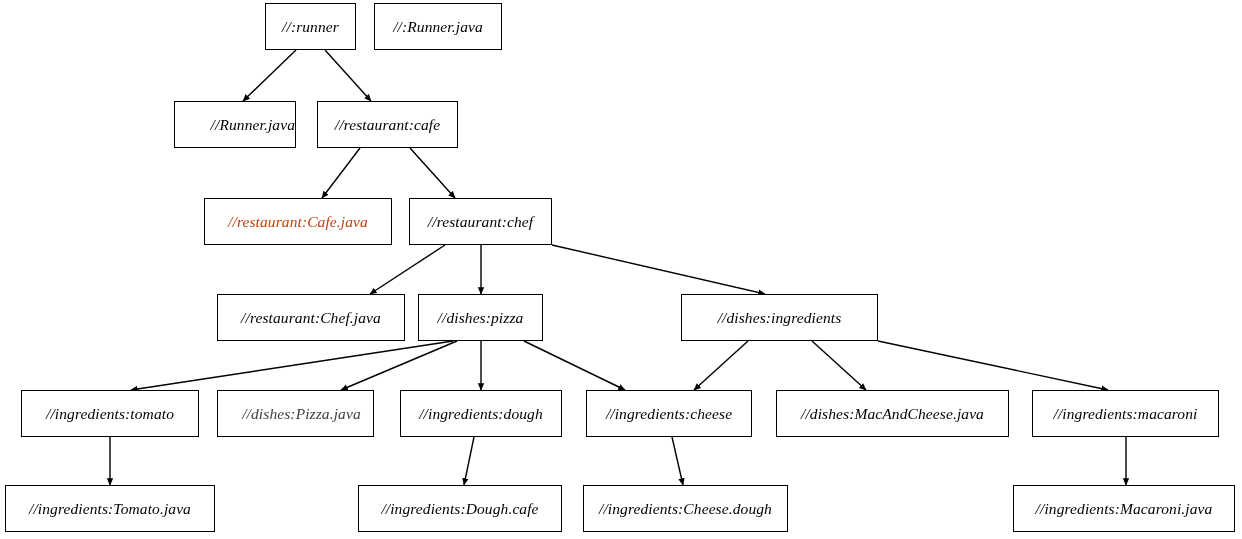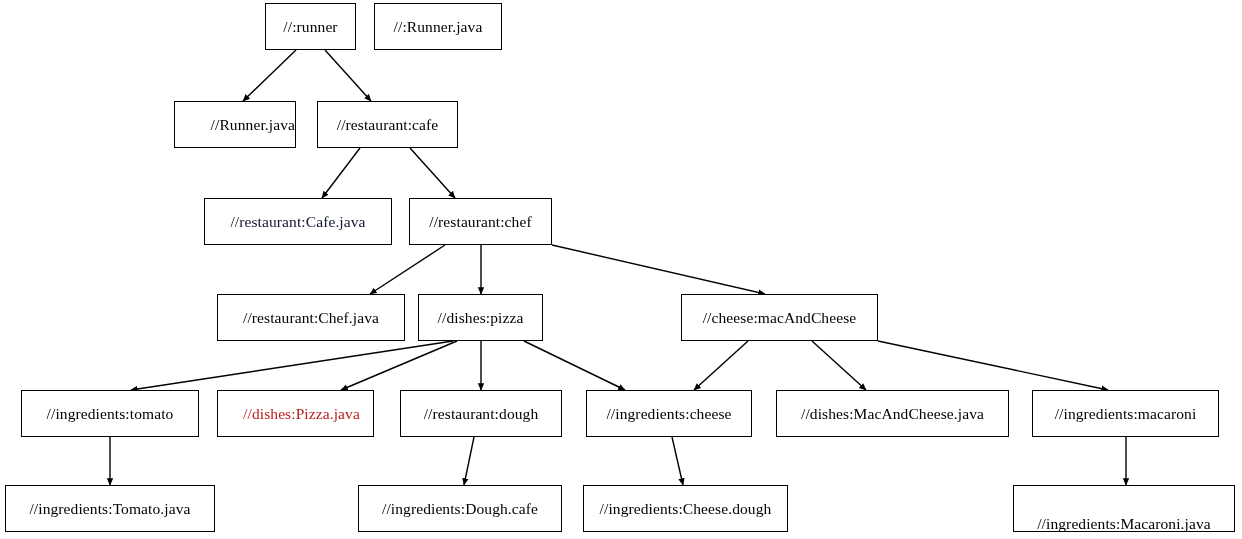--- a/index.html
+++ b/index.html
@@ -7,20 +7,21 @@
     padding: 0;
     background: #ffffff;
   }
   #graph-canvas {
     position: relative;
     width: 1242px;
     height: 539px;
     background: #ffffff;
     overflow: hidden;
     font-family: "Liberation Serif", "DejaVu Serif", serif;
+    font-style: italic;
   }
   #edge-layer {
     position: absolute;
     left: 0;
     top: 0;
     width: 1242px;
     height: 539px;
     pointer-events: none;
   }
   #node-layer {
@@ -88,59 +89,59 @@
       <div class="graph-node" style="left: 374px; top: 3px; width: 128px; height: 47px; border-color: rgb(0, 0, 0); background: rgb(255, 255, 255);">
         <span class="node-label" style="color: rgb(0, 0, 0);">//:Runner.java</span>
       </div>
       <div class="graph-node" style="left: 174px; top: 101px; width: 122px; height: 47px; border-color: rgb(0, 0, 0); background: rgb(255, 255, 255); justify-content: flex-end;">
         <span class="node-label" style="color: rgb(0, 0, 0);">//Runner.java</span>
       </div>
       <div class="graph-node" style="left: 317px; top: 101px; width: 141px; height: 47px; border-color: rgb(0, 0, 0); background: rgb(255, 255, 255);">
         <span class="node-label" style="color: rgb(0, 0, 0);">//restaurant:cafe</span>
       </div>
       <div class="graph-node" style="left: 204px; top: 198px; width: 188px; height: 47px; border-color: rgb(0, 0, 0); background: rgb(255, 255, 255);">
-        <span class="node-label" style="color: #0f172a;">//restaurant:Cafe.java</span>
+        <span class="node-label" style="color: #c2410c;">//restaurant:Cafe.java</span>
       </div>
       <div class="graph-node" style="left: 409px; top: 198px; width: 143px; height: 47px; border-color: rgb(0, 0, 0); background: rgb(255, 255, 255);">
         <span class="node-label" style="color: rgb(0, 0, 0);">//restaurant:chef</span>
       </div>
       <div class="graph-node" style="left: 217px; top: 294px; width: 188px; height: 47px; border-color: rgb(0, 0, 0); background: rgb(255, 255, 255);">
         <span class="node-label" style="color: rgb(0, 0, 0);">//restaurant:Chef.java</span>
       </div>
       <div class="graph-node" style="left: 418px; top: 294px; width: 125px; height: 47px; border-color: rgb(0, 0, 0); background: rgb(255, 255, 255);">
         <span class="node-label" style="color: rgb(0, 0, 0);">//dishes:pizza</span>
       </div>
       <div class="graph-node" style="left: 681px; top: 294px; width: 197px; height: 47px; border-color: rgb(0, 0, 0); background: rgb(255, 255, 255);">
-        <span class="node-label" style="color: rgb(0, 0, 0);">//cheese:macAndCheese</span>
+        <span class="node-label" style="color: rgb(0, 0, 0);">//dishes:ingredients</span>
       </div>
       <div class="graph-node" style="left: 21px; top: 390px; width: 178px; height: 47px; border-color: rgb(0, 0, 0); background: rgb(255, 255, 255);">
         <span class="node-label" style="color: rgb(0, 0, 0);">//ingredients:tomato</span>
       </div>
       <div class="graph-node" style="left: 217px; top: 390px; width: 157px; height: 47px; border-color: rgb(0, 0, 0); background: rgb(255, 255, 255);">
-        <span class="node-label" style="color: #b91c1c; margin-left: 12px;">//dishes:Pizza.java</span>
+        <span class="node-label" style="color: #404040; margin-left: 12px;">//dishes:Pizza.java</span>
       </div>
       <div class="graph-node" style="left: 400px; top: 390px; width: 162px; height: 47px; border-color: rgb(0, 0, 0); background: rgb(255, 255, 255);">
-        <span class="node-label" style="color: rgb(0, 0, 0);">//restaurant:dough</span>
+        <span class="node-label" style="color: rgb(0, 0, 0);">//ingredients:dough</span>
       </div>
       <div class="graph-node" style="left: 586px; top: 390px; width: 166px; height: 47px; border-color: rgb(0, 0, 0); background: rgb(255, 255, 255);">
         <span class="node-label" style="color: rgb(0, 0, 0);">//ingredients:cheese</span>
       </div>
       <div class="graph-node" style="left: 776px; top: 390px; width: 233px; height: 47px; border-color: rgb(0, 0, 0); background: rgb(255, 255, 255);">
         <span class="node-label" style="color: rgb(0, 0, 0);">//dishes:MacAndCheese.java</span>
       </div>
       <div class="graph-node" style="left: 1032px; top: 390px; width: 187px; height: 47px; border-color: rgb(0, 0, 0); background: rgb(255, 255, 255);">
         <span class="node-label" style="color: rgb(0, 0, 0);">//ingredients:macaroni</span>
       </div>
       <div class="graph-node" style="left: 5px; top: 485px; width: 210px; height: 47px; border-color: rgb(0, 0, 0); background: rgb(255, 255, 255);">
         <span class="node-label" style="color: rgb(0, 0, 0);">//ingredients:Tomato.java</span>
       </div>
       <div class="graph-node" style="left: 358px; top: 485px; width: 204px; height: 47px; border-color: rgb(0, 0, 0); background: rgb(255, 255, 255);">
         <span class="node-label" style="color: rgb(0, 0, 0);">//ingredients:Dough.cafe</span>
       </div>
       <div class="graph-node" style="left: 583px; top: 485px; width: 205px; height: 47px; border-color: rgb(0, 0, 0); background: rgb(255, 255, 255);">
         <span class="node-label" style="color: rgb(0, 0, 0);">//ingredients:Cheese.dough</span>
       </div>
-      <div class="graph-node" style="left: 1013px; top: 485px; width: 222px; height: 47px; border-color: rgb(0, 0, 0); background: rgb(255, 255, 255); align-items: flex-end;">
+      <div class="graph-node" style="left: 1013px; top: 485px; width: 222px; height: 47px; border-color: rgb(0, 0, 0); background: rgb(255, 255, 255);">
         <span class="node-label" style="color: rgb(0, 0, 0);">//ingredients:Macaroni.java</span>
       </div>
     </div>
 
 </div>
 
 </body></html>

